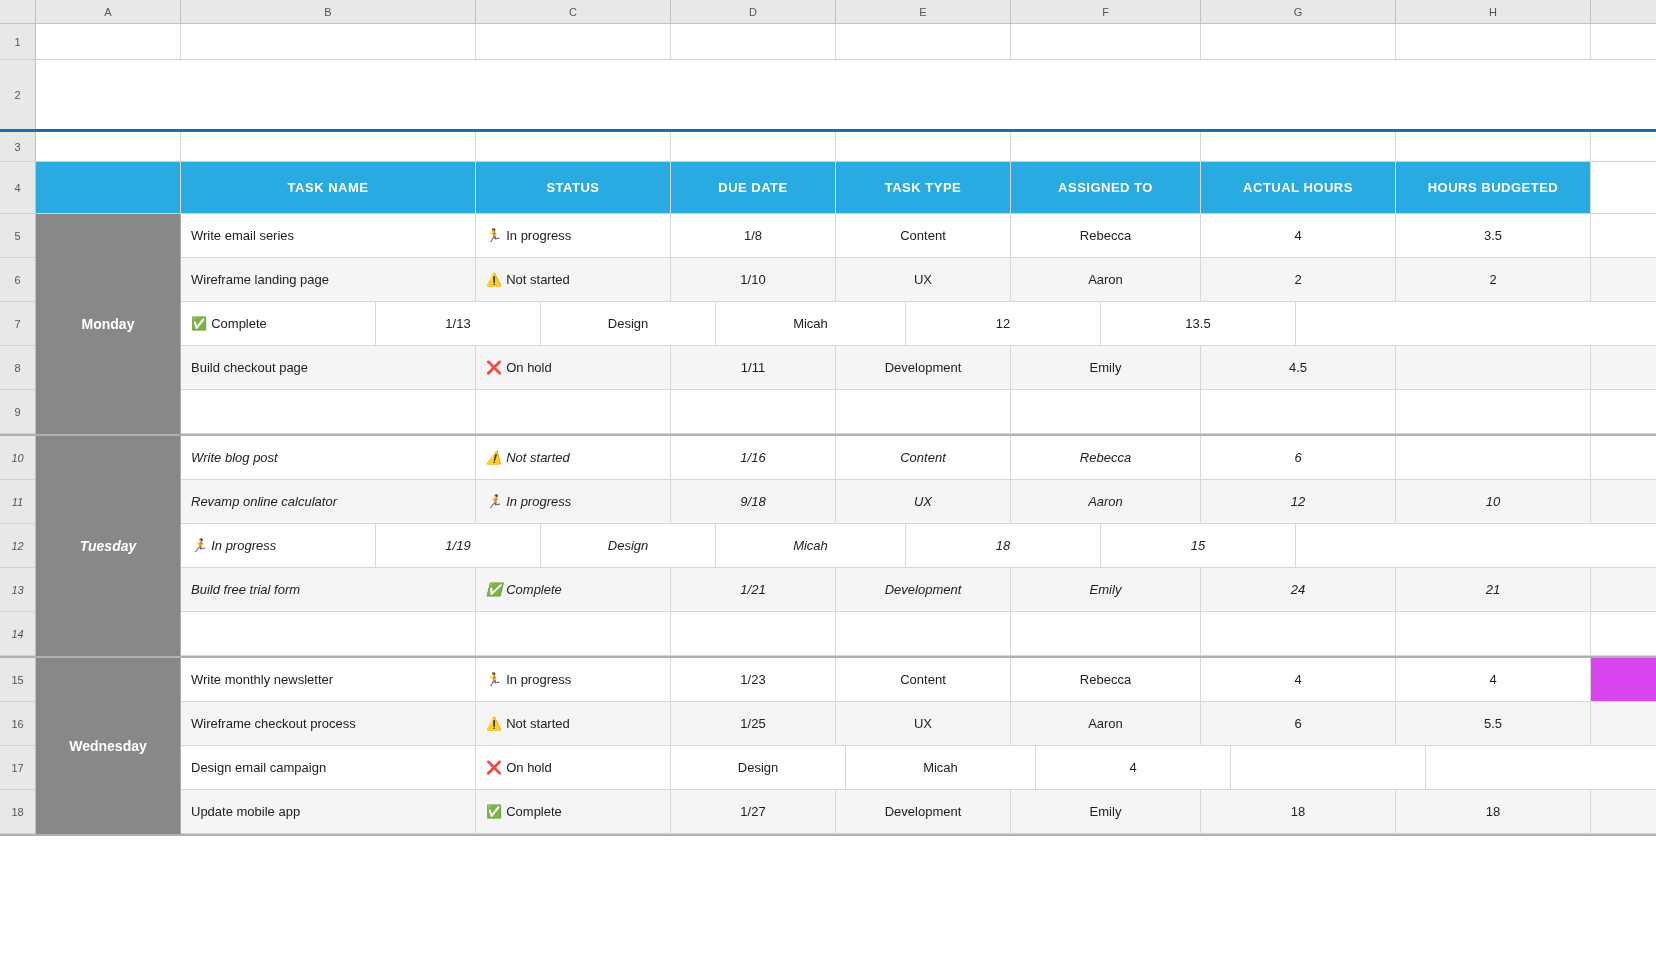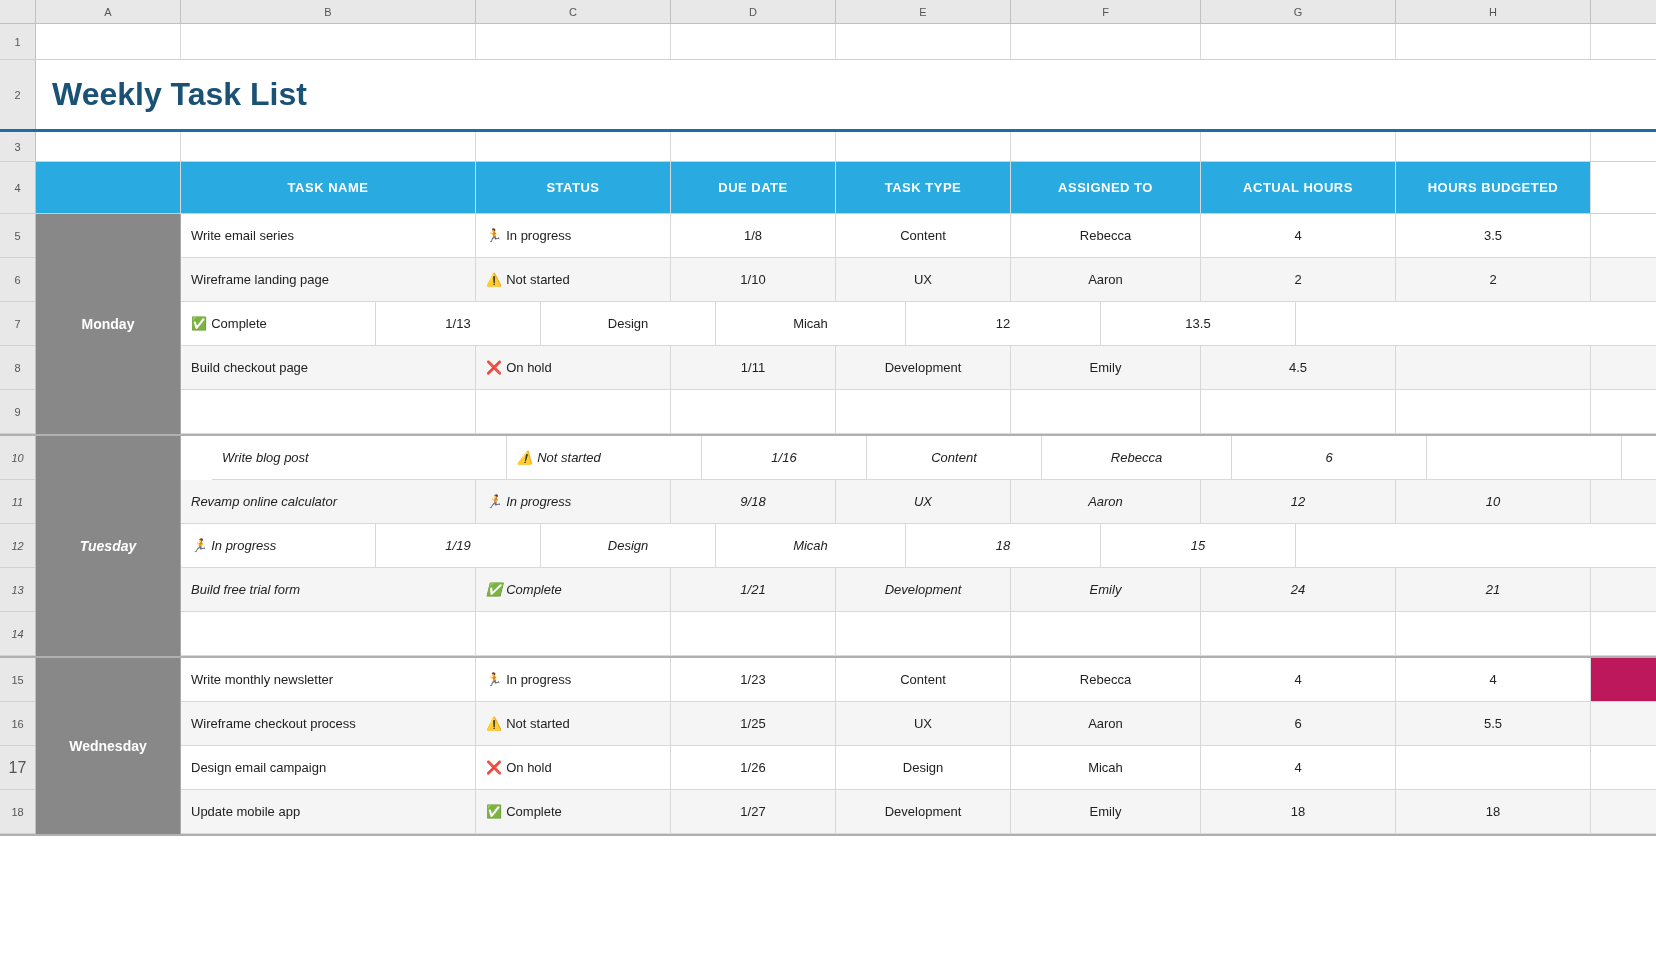--- a/index.html
+++ b/index.html
@@ -131,21 +131,20 @@
     <div class="cell col-c"></div>
     <div class="cell col-d"></div>
     <div class="cell col-e"></div>
     <div class="cell col-f"></div>
     <div class="cell col-g"></div>
     <div class="cell col-h"></div>
   </div>
 
   <div class="title-row">
     <div class="row-num">2</div>
-    <div class="title-cell" style="width:1620px;">Weekly Task List</div>
   </div>
 
   <div class="sheet-row row3">
     <div class="row-num">3</div>
     <div class="cell col-a"></div>
     <div class="cell col-b"></div>
     <div class="cell col-c"></div>
     <div class="cell col-d"></div>
     <div class="cell col-e"></div>
     <div class="cell col-f"></div>
@@ -237,21 +236,21 @@
       <div style="display: flex; border-bottom: 2px solid rgb(176, 176, 176); font-style: italic;">
         <div style="width: 36px; min-width: 36px; display: flex; flex-direction: column; background: rgb(232, 232, 232); border-right: 1px solid rgb(192, 192, 192);">
           <div style="min-height: 44px; display: flex; align-items: center; justify-content: center; font-size: 11px; color: rgb(85, 85, 85); border-bottom: 1px solid rgb(208, 208, 208);">10</div>
           <div style="min-height: 44px; display: flex; align-items: center; justify-content: center; font-size: 11px; color: rgb(85, 85, 85); border-bottom: 1px solid rgb(208, 208, 208);">11</div>
           <div style="min-height: 44px; display: flex; align-items: center; justify-content: center; font-size: 11px; color: rgb(85, 85, 85); border-bottom: 1px solid rgb(208, 208, 208);">12</div>
           <div style="min-height: 44px; display: flex; align-items: center; justify-content: center; font-size: 11px; color: rgb(85, 85, 85); border-bottom: 1px solid rgb(208, 208, 208);">13</div>
           <div style="min-height: 44px; display: flex; align-items: center; justify-content: center; font-size: 11px; color: rgb(85, 85, 85); border-bottom: 1px solid rgb(208, 208, 208);">14</div>
         </div>
         <div style="width: 145px; min-width: 145px; background: rgb(136, 136, 136); color: white; font-weight: bold; font-size: 14px; display: flex; align-items: center; justify-content: center; border-right: 1px solid rgb(170, 170, 170); font-family: &quot;Segoe UI&quot;, Arial, sans-serif;">Tuesday</div>
         <div style="flex: 1 1 0%; display: flex; flex-direction: column;">
-          <div style="display: flex; min-height: 44px; border-bottom: 1px solid rgb(216, 216, 216); background: white; margin-left: 31px;">
+          <div style="display: flex; min-height: 44px; border-bottom: 1px solid rgb(216, 216, 216); background: white;">
             <div style="display: flex; align-items: center; padding: 4px 10px; border-right: 1px solid rgb(216, 216, 216); font-size: 13px; color: rgb(34, 34, 34); background: white; font-family: &quot;Segoe UI&quot;, Arial, sans-serif; width: 295px; min-width: 295px;">Write blog post</div>
             <div style="display: flex; align-items: center; padding: 4px 10px; border-right: 1px solid rgb(216, 216, 216); font-size: 13px; color: rgb(34, 34, 34); background: white; font-family: &quot;Segoe UI&quot;, Arial, sans-serif; width: 195px; min-width: 195px; gap: 4px;">
               <span>⚠️</span>
               <span>Not started</span>
             </div>
             <div style="display: flex; align-items: center; justify-content: center; padding: 4px 10px; border-right: 1px solid rgb(216, 216, 216); font-size: 13px; color: rgb(34, 34, 34); background: white; font-family: &quot;Segoe UI&quot;, Arial, sans-serif; width: 165px; min-width: 165px;">1/16</div>
             <div style="display: flex; align-items: center; justify-content: center; padding: 4px 10px; border-right: 1px solid rgb(216, 216, 216); font-size: 13px; color: rgb(34, 34, 34); background: white; font-family: &quot;Segoe UI&quot;, Arial, sans-serif; width: 175px; min-width: 175px;">Content</div>
             <div style="display: flex; align-items: center; justify-content: center; padding: 4px 10px; border-right: 1px solid rgb(216, 216, 216); font-size: 13px; color: rgb(34, 34, 34); background: white; font-family: &quot;Segoe UI&quot;, Arial, sans-serif; width: 190px; min-width: 190px;">Rebecca</div>
             <div style="display: flex; align-items: center; justify-content: center; padding: 4px 10px; border-right: 1px solid rgb(216, 216, 216); font-size: 13px; color: rgb(34, 34, 34); background: white; font-family: &quot;Segoe UI&quot;, Arial, sans-serif; width: 195px; min-width: 195px;">6</div>
             <div style="display: flex; align-items: center; justify-content: center; padding: 4px 10px; border-right: 1px solid rgb(216, 216, 216); font-size: 13px; color: rgb(34, 34, 34); background: white; font-family: &quot;Segoe UI&quot;, Arial, sans-serif; width: 195px; min-width: 195px;"></div>
@@ -299,26 +298,26 @@
             <div style="display: flex; align-items: center; justify-content: center; padding: 4px 10px; border-right: 1px solid rgb(216, 216, 216); font-size: 13px; color: rgb(34, 34, 34); background: white; font-family: &quot;Segoe UI&quot;, Arial, sans-serif; width: 190px; min-width: 190px;"></div>
             <div style="display: flex; align-items: center; justify-content: center; padding: 4px 10px; border-right: 1px solid rgb(216, 216, 216); font-size: 13px; color: rgb(34, 34, 34); background: white; font-family: &quot;Segoe UI&quot;, Arial, sans-serif; width: 195px; min-width: 195px;"></div>
             <div style="display: flex; align-items: center; justify-content: center; padding: 4px 10px; border-right: 1px solid rgb(216, 216, 216); font-size: 13px; color: rgb(34, 34, 34); background: white; font-family: &quot;Segoe UI&quot;, Arial, sans-serif; width: 195px; min-width: 195px;"></div>
           </div>
         </div>
       </div>
       <div style="display: flex; border-bottom: 2px solid rgb(176, 176, 176);">
         <div style="width: 36px; min-width: 36px; display: flex; flex-direction: column; background: rgb(232, 232, 232); border-right: 1px solid rgb(192, 192, 192);">
           <div style="min-height: 44px; display: flex; align-items: center; justify-content: center; font-size: 11px; color: rgb(85, 85, 85); border-bottom: 1px solid rgb(208, 208, 208);">15</div>
           <div style="min-height: 44px; display: flex; align-items: center; justify-content: center; font-size: 11px; color: rgb(85, 85, 85); border-bottom: 1px solid rgb(208, 208, 208);">16</div>
-          <div style="min-height: 44px; display: flex; align-items: center; justify-content: center; font-size: 16px; color: rgb(85, 85, 85); border-bottom: 1px solid rgb(208, 208, 208);">17</div>
+          <div style="min-height: 44px; display: flex; align-items: center; justify-content: center; font-size: 11px; color: rgb(85, 85, 85); border-bottom: 1px solid rgb(208, 208, 208);">17</div>
           <div style="min-height: 44px; display: flex; align-items: center; justify-content: center; font-size: 11px; color: rgb(85, 85, 85); border-bottom: 1px solid rgb(208, 208, 208);">18</div>
         </div>
         <div style="width: 145px; min-width: 145px; background: rgb(136, 136, 136); color: white; font-weight: bold; font-size: 14px; display: flex; align-items: center; justify-content: center; border-right: 1px solid rgb(170, 170, 170); font-family: &quot;Segoe UI&quot;, Arial, sans-serif;">Wednesday</div>
         <div style="flex: 1 1 0%; display: flex; flex-direction: column;">
-          <div style="display: flex; min-height: 44px; border-bottom: 1px solid rgb(216, 216, 216); background: #be185d;">
+          <div style="display: flex; min-height: 44px; border-bottom: 1px solid rgb(216, 216, 216); background: #d946ef;">
             <div style="display: flex; align-items: center; padding: 4px 10px; border-right: 1px solid rgb(216, 216, 216); font-size: 13px; color: rgb(34, 34, 34); background: white; font-family: &quot;Segoe UI&quot;, Arial, sans-serif; width: 295px; min-width: 295px;">Write monthly newsletter</div>
             <div style="display: flex; align-items: center; padding: 4px 10px; border-right: 1px solid rgb(216, 216, 216); font-size: 13px; color: rgb(34, 34, 34); background: white; font-family: &quot;Segoe UI&quot;, Arial, sans-serif; width: 195px; min-width: 195px; gap: 4px;">
               <span>🏃</span>
               <span>In progress</span>
             </div>
             <div style="display: flex; align-items: center; justify-content: center; padding: 4px 10px; border-right: 1px solid rgb(216, 216, 216); font-size: 13px; color: rgb(34, 34, 34); background: white; font-family: &quot;Segoe UI&quot;, Arial, sans-serif; width: 165px; min-width: 165px;">1/23</div>
             <div style="display: flex; align-items: center; justify-content: center; padding: 4px 10px; border-right: 1px solid rgb(216, 216, 216); font-size: 13px; color: rgb(34, 34, 34); background: white; font-family: &quot;Segoe UI&quot;, Arial, sans-serif; width: 175px; min-width: 175px;">Content</div>
             <div style="display: flex; align-items: center; justify-content: center; padding: 4px 10px; border-right: 1px solid rgb(216, 216, 216); font-size: 13px; color: rgb(34, 34, 34); background: white; font-family: &quot;Segoe UI&quot;, Arial, sans-serif; width: 190px; min-width: 190px;">Rebecca</div>
             <div style="display: flex; align-items: center; justify-content: center; padding: 4px 10px; border-right: 1px solid rgb(216, 216, 216); font-size: 13px; color: rgb(34, 34, 34); background: white; font-family: &quot;Segoe UI&quot;, Arial, sans-serif; width: 195px; min-width: 195px;">4</div>
             <div style="display: flex; align-items: center; justify-content: center; padding: 4px 10px; border-right: 1px solid rgb(216, 216, 216); font-size: 13px; color: rgb(34, 34, 34); background: white; font-family: &quot;Segoe UI&quot;, Arial, sans-serif; width: 195px; min-width: 195px;">4</div>
@@ -334,21 +333,20 @@
             <div style="display: flex; align-items: center; justify-content: center; padding: 4px 10px; border-right: 1px solid rgb(216, 216, 216); font-size: 13px; color: rgb(34, 34, 34); background: rgb(245, 245, 245); font-family: &quot;Segoe UI&quot;, Arial, sans-serif; width: 190px; min-width: 190px;">Aaron</div>
             <div style="display: flex; align-items: center; justify-content: center; padding: 4px 10px; border-right: 1px solid rgb(216, 216, 216); font-size: 13px; color: rgb(34, 34, 34); background: rgb(245, 245, 245); font-family: &quot;Segoe UI&quot;, Arial, sans-serif; width: 195px; min-width: 195px;">6</div>
             <div style="display: flex; align-items: center; justify-content: center; padding: 4px 10px; border-right: 1px solid rgb(216, 216, 216); font-size: 13px; color: rgb(34, 34, 34); background: rgb(245, 245, 245); font-family: &quot;Segoe UI&quot;, Arial, sans-serif; width: 195px; min-width: 195px;">5.5</div>
           </div>
           <div style="display: flex; min-height: 44px; border-bottom: 1px solid rgb(216, 216, 216); background: white;">
             <div style="display: flex; align-items: center; padding: 4px 10px; border-right: 1px solid rgb(216, 216, 216); font-size: 13px; color: rgb(34, 34, 34); background: white; font-family: &quot;Segoe UI&quot;, Arial, sans-serif; width: 295px; min-width: 295px;">Design email campaign</div>
             <div style="display: flex; align-items: center; padding: 4px 10px; border-right: 1px solid rgb(216, 216, 216); font-size: 13px; color: rgb(34, 34, 34); background: white; font-family: &quot;Segoe UI&quot;, Arial, sans-serif; width: 195px; min-width: 195px; gap: 4px;">
               <span>❌</span>
               <span>On hold</span>
             </div>
-            <div style="display: flex; align-items: center; justify-content: center; padding: 4px 10px; border-right: 1px solid rgb(216, 216, 216); font-size: 13px; color: rgb(34, 34, 34); background: white; font-family: &quot;Segoe UI&quot;, Arial, sans-serif; width: 165px; min-width: 165px;">1/26</div>
             <div style="display: flex; align-items: center; justify-content: center; padding: 4px 10px; border-right: 1px solid rgb(216, 216, 216); font-size: 13px; color: rgb(34, 34, 34); background: white; font-family: &quot;Segoe UI&quot;, Arial, sans-serif; width: 175px; min-width: 175px;">Design</div>
             <div style="display: flex; align-items: center; justify-content: center; padding: 4px 10px; border-right: 1px solid rgb(216, 216, 216); font-size: 13px; color: rgb(34, 34, 34); background: white; font-family: &quot;Segoe UI&quot;, Arial, sans-serif; width: 190px; min-width: 190px;">Micah</div>
             <div style="display: flex; align-items: center; justify-content: center; padding: 4px 10px; border-right: 1px solid rgb(216, 216, 216); font-size: 13px; color: rgb(34, 34, 34); background: white; font-family: &quot;Segoe UI&quot;, Arial, sans-serif; width: 195px; min-width: 195px;">4</div>
             <div style="display: flex; align-items: center; justify-content: center; padding: 4px 10px; border-right: 1px solid rgb(216, 216, 216); font-size: 13px; color: rgb(34, 34, 34); background: white; font-family: &quot;Segoe UI&quot;, Arial, sans-serif; width: 195px; min-width: 195px;"></div>
           </div>
           <div style="display: flex; min-height: 44px; border-bottom: 1px solid rgb(216, 216, 216); background: rgb(245, 245, 245);">
             <div style="display: flex; align-items: center; padding: 4px 10px; border-right: 1px solid rgb(216, 216, 216); font-size: 13px; color: rgb(34, 34, 34); background: rgb(245, 245, 245); font-family: &quot;Segoe UI&quot;, Arial, sans-serif; width: 295px; min-width: 295px;">Update mobile app</div>
             <div style="display: flex; align-items: center; padding: 4px 10px; border-right: 1px solid rgb(216, 216, 216); font-size: 13px; color: rgb(34, 34, 34); background: rgb(245, 245, 245); font-family: &quot;Segoe UI&quot;, Arial, sans-serif; width: 195px; min-width: 195px; gap: 4px;">
               <span>✅</span>
               <span>Complete</span>

